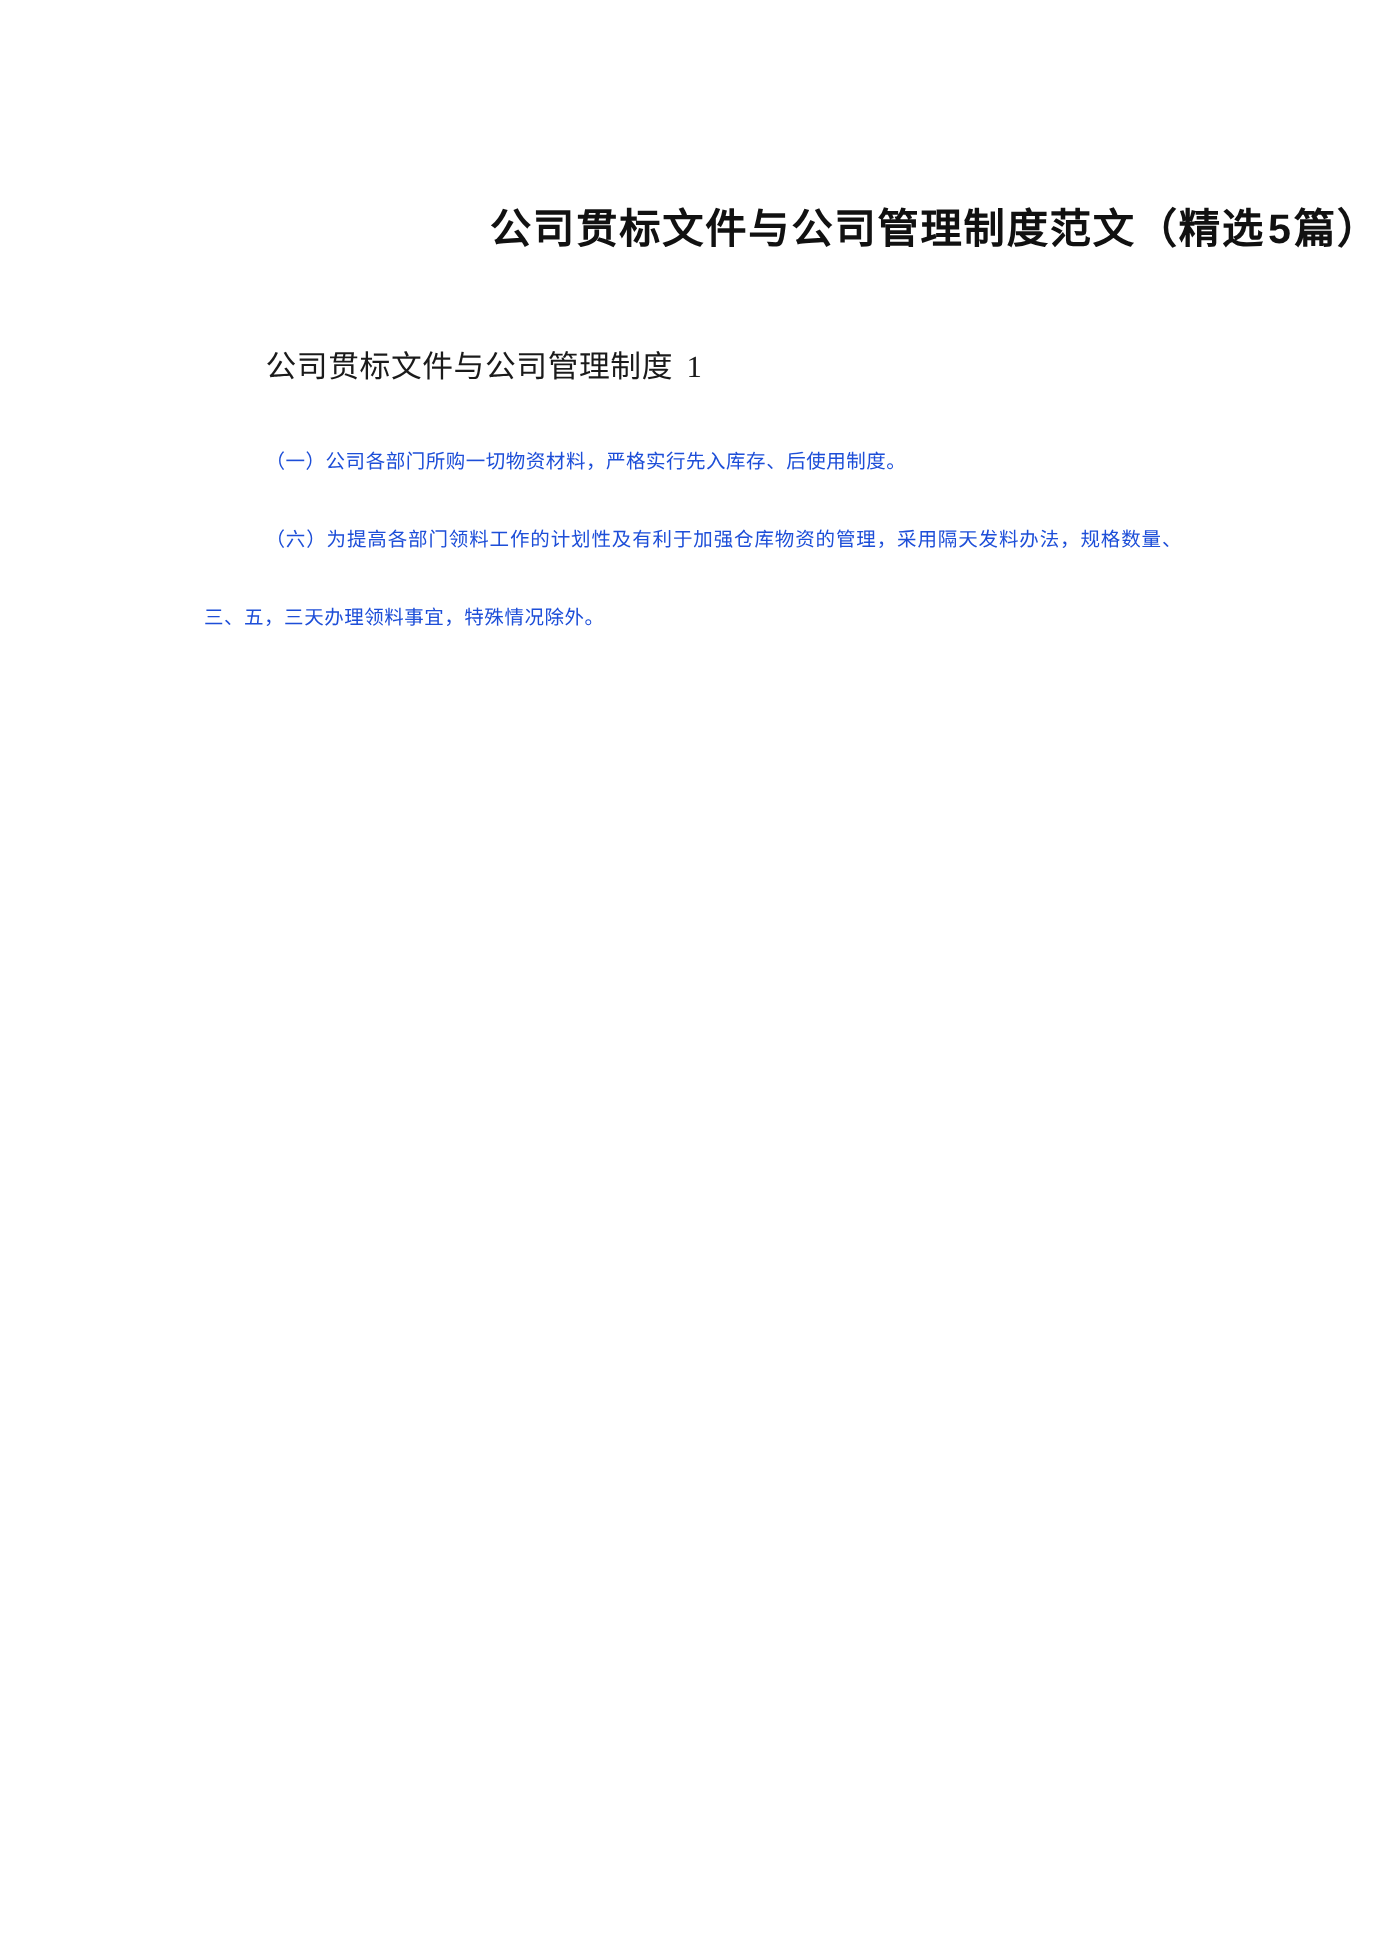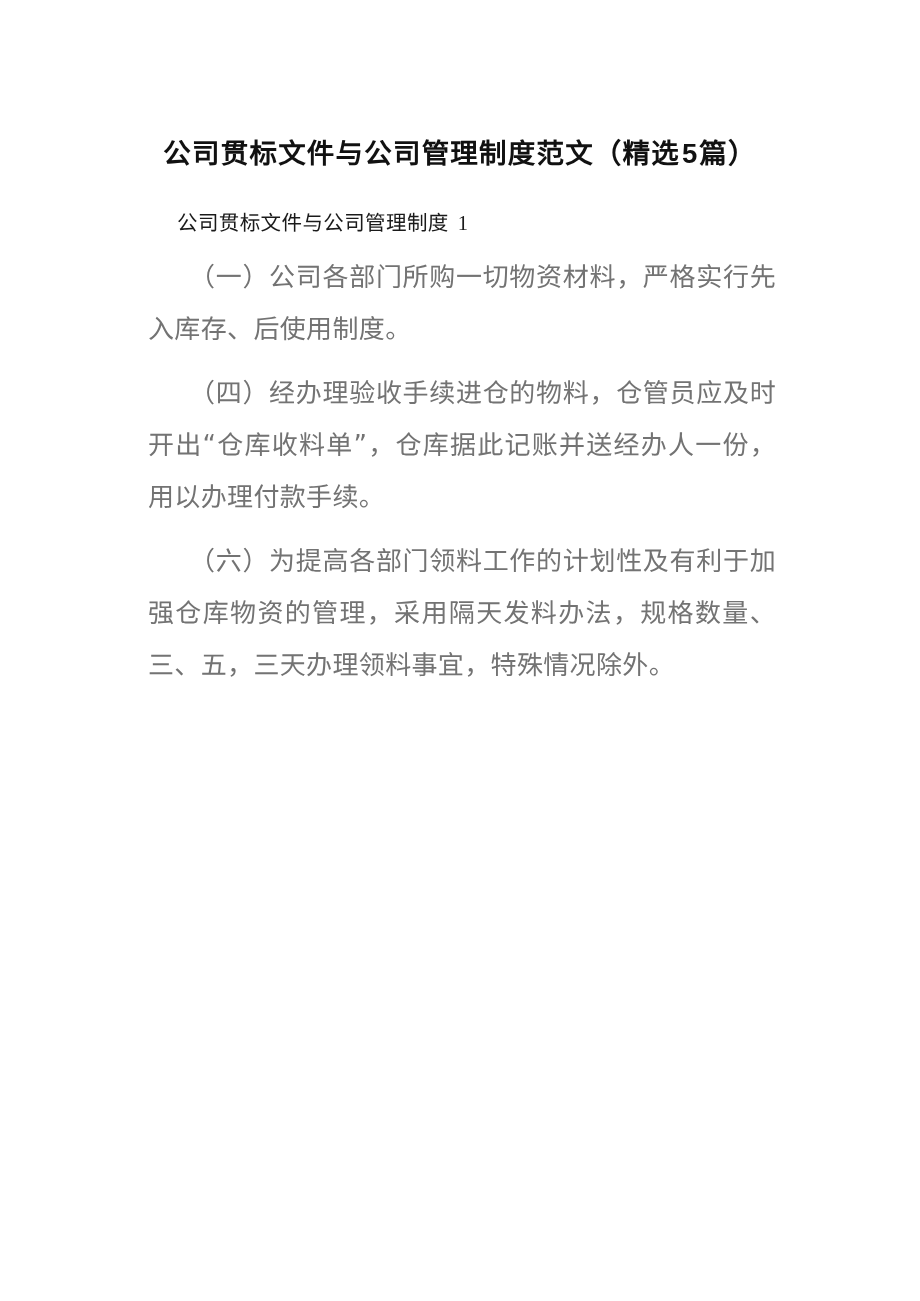--- a/index.html
+++ b/index.html
@@ -24,21 +24,21 @@
     inset: 0;
     background: #ffffff;
   }
 
   
   .doc-title {
     position: absolute;
     left: 0;
     right: 0;
     top: 118px;
-    text-align: center;
+    text-align: right;
     font-family: "DejaVu Sans", "Liberation Sans", sans-serif;
     font-size: 27.5px;
     font-weight: 700;
     letter-spacing: 1.2px;
     color: #111111;
     line-height: 1.25;
     white-space: nowrap;
   }
 
   
@@ -47,38 +47,38 @@
     left: 136px;
     top: 207px;
     width: 652px;
   }
 
   .subheading {
     font-family: "DejaVu Sans", "Liberation Sans", sans-serif;
     font-size: 20.5px;
     font-weight: 400;
     color: #1a1a1a;
-    line-height: 32px;
+    line-height: 75px;
     text-indent: 41px;
     letter-spacing: 0.4px;
     margin: 0 0 0 0;
     white-space: nowrap;
   }
 
   .para {
     font-family: "DejaVu Sans", "Liberation Sans", sans-serif;
-    font-size: 26px;
+    font-size: 13px;
     font-weight: 400;
-    color: #737373;
+    color: #1d4ed8;
     line-height: 52px;
     text-indent: 41px;
     letter-spacing: 0.35px;
     text-align: justify;
     text-justify: inter-character;
-    margin: 12px;
+    margin: 0;
   }
 
   
   .para + .para { margin-top: 0; }
 
   
   .para--truncated {
     max-height: 156px;
     overflow: hidden;
   }
@@ -103,20 +103,19 @@
   <h1 class="doc-title">公司贯标文件与公司管理制度范文（精选<span class="lat">5</span>篇）</h1>
 
   <div class="body-col">
 
     <p class="subheading">公司贯标文件与公司管理制度 <span class="lat lat--serif">1</span></p>
 
     <p class="para">（一）公司各部门所购一切物资材料，严格实行先入库存、后使用制度。</p>
 
 
 
-    <p class="para">（四）经办理验收手续进仓的物料，仓管员应及时开出“仓库收料单”，仓库据此记账并送经办人一份，用以办理付款手续。</p>
 
 
     <p class="para">（六）为提高各部门领料工作的计划性及有利于加强仓库物资的管理，采用隔天发料办法，规格数量、三、五，三天办理领料事宜，特殊情况除外。</p>
 
 
   </div>
 </div>
 
 </body></html>

